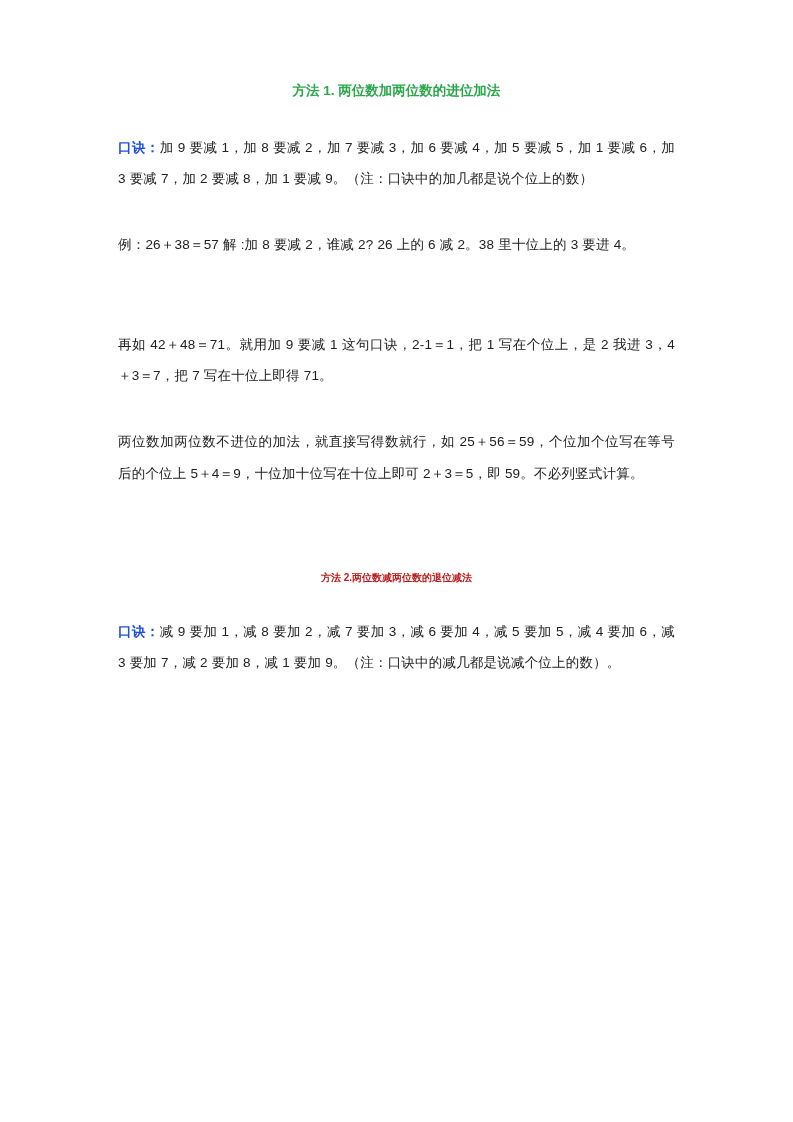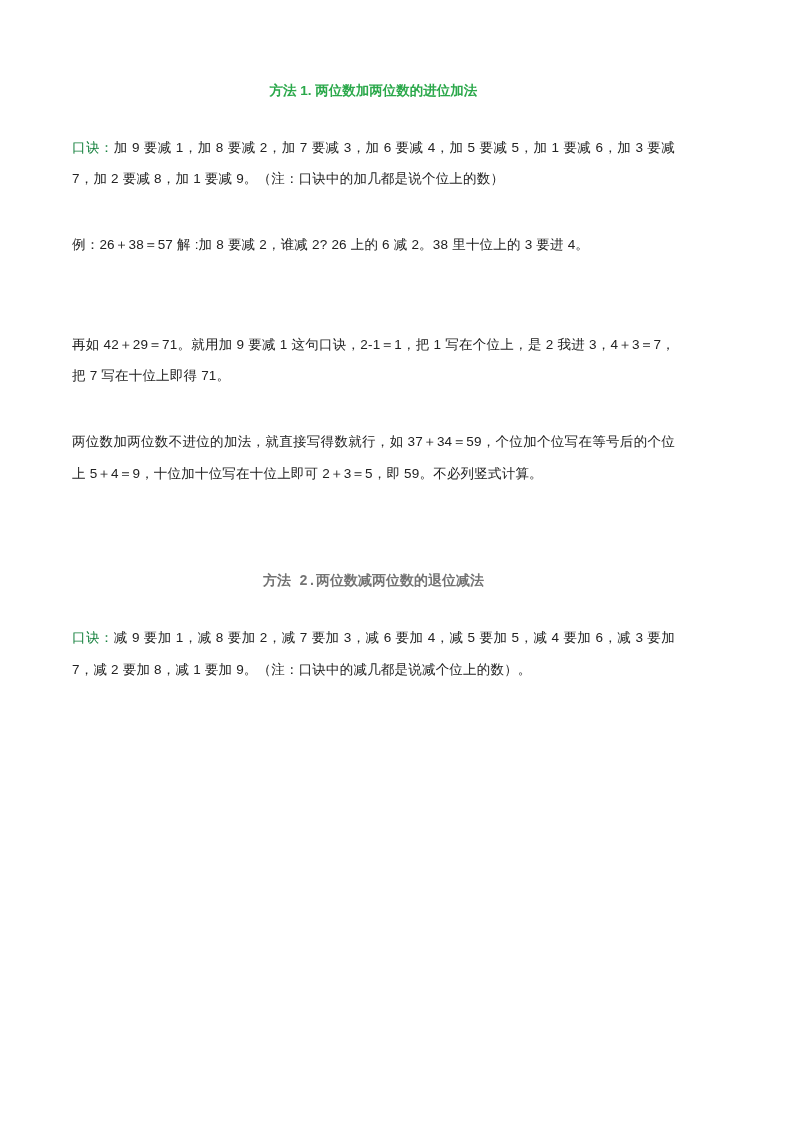--- a/index.html
+++ b/index.html
@@ -14,50 +14,49 @@
     color: #222222;
     position: relative;
   }
   .page {
     position: absolute;
     left: 0; top: 0;
     width: 793px;
     height: 1122px;
     background: #ffffff;
     box-sizing: border-box;
-    padding: 80px 118px 0 72px;
+    padding: 80px 118px 0 118px;
   }
   .heading {
     color: #2aa84a;
     font-weight: bold;
     font-size: 13.5px;
     text-align: center;
     margin: 0;
     line-height: 1.6;
   }
   .heading-2 {
-    color: #737373;
+    color: #b91c1c;
     font-weight: bold;
-    font-size: 14px;
+    font-size: 10px;
     text-align: center;
     margin: 0;
     line-height: 1.6;
-    font-family: Liberation Mono, monospace;
   }
   .para {
     font-size: 13.5px;
     line-height: 2.35;
     margin: 0;
     text-align: justify;
     color: #222222;
     letter-spacing: 0.2px;
   }
   .label {
-    color: #15803d;
-    font-weight: normal;
+    color: #1d4ed8;
+    font-weight: bold;
   }
   .spacer-lg { height: 34px; }
   .spacer-md { height: 30px; }
   .block-heading-top { margin-top: 0px; }
   .section-gap { height: 46px; }
 </style>
 </head>
 <body>
 
 <div class="page">
@@ -70,25 +69,25 @@
 
   <div class="spacer-lg"></div>
 
   <p class="para"><span>例：26＋38＝57 解 :加 8 要减 2，谁减 2? 26 上的 6 减 2。38 里十位上的 3 要进 4。</span></p>
 
   <div class="spacer-lg"></div>
 
 
   <div class="spacer-lg"></div>
 
-  <p class="para"><span>再如 42＋29＝71。就用加 9 要减 1 这句口诀，2-1＝1，把 1 写在个位上，是 2 我进 3，4＋3＝7，把 7 写在十位上即得 71。</span></p>
+  <p class="para"><span>再如 42＋48＝71。就用加 9 要减 1 这句口诀，2-1＝1，把 1 写在个位上，是 2 我进 3，4＋3＝7，把 7 写在十位上即得 71。</span></p>
 
   <div class="spacer-lg"></div>
 
-  <p class="para"><span>两位数加两位数不进位的加法，就直接写得数就行，如 37＋34＝59，个位加个位写在等号后的个位上 5＋4＝9，十位加十位写在十位上即可 2＋3＝5，即 59。不必列竖式计算。</span></p>
+  <p class="para"><span>两位数加两位数不进位的加法，就直接写得数就行，如 25＋56＝59，个位加个位写在等号后的个位上 5＋4＝9，十位加十位写在十位上即可 2＋3＝5，即 59。不必列竖式计算。</span></p>
 
   <div class="spacer-lg"></div>
 
 
   <div class="section-gap"></div>
 
   <h1 class="heading-2">方法 2.两位数减两位数的退位减法</h1>
 
   <div class="spacer-md"></div>
 

